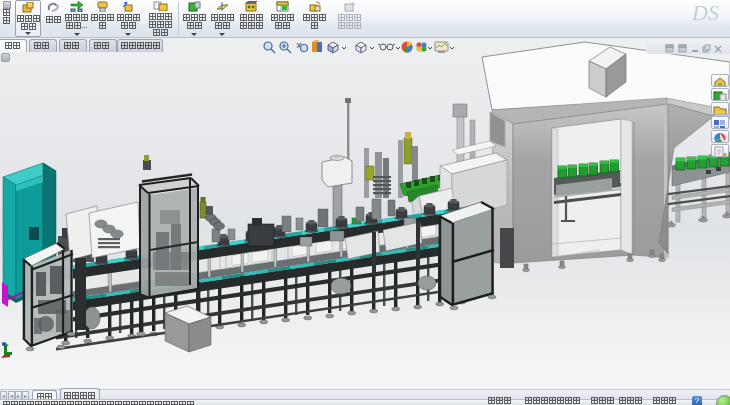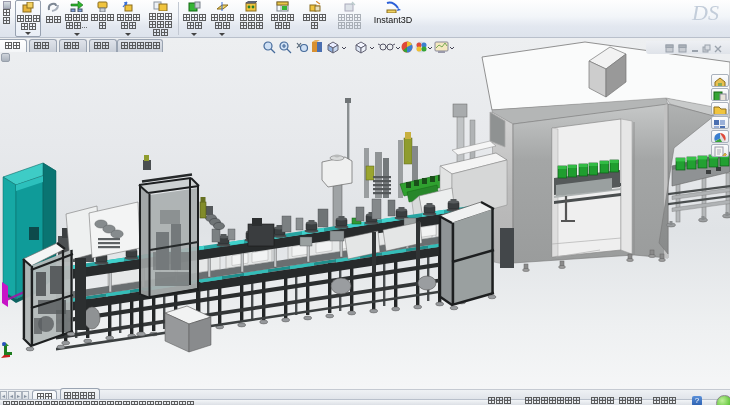--- a/index.html
+++ b/index.html
@@ -528,25 +528,20 @@
         </svg><div class="lbl"><span class="z"></span><span class="z"></span><span class="z"></span><br><span class="z"></span><span class="z"></span></div></div>
 <div class="tb" style="left:299px;width:31px"><svg class="ic" width="13" height="11">
           <rect x="2" y="4" width="6" height="6" fill="#f0c43e" stroke="#8a6d1f"></rect>
           <path d="M9 1 l3 2 m-3 2 l3 0 m-4 -6 l1 2" stroke="#d88a2a" stroke-width="1.2"></path>
           <rect x="7" y="5" width="5" height="5" fill="#e8e0c0" stroke="#8a6d1f"></rect>
         </svg><div class="lbl"><span class="z"></span><span class="z"></span><span class="z"></span><br><span class="z"></span></div></div>
 <div class="tb" style="left:333px;width:33px;color:#889"><svg class="ic" width="13" height="11">
           <rect x="2" y="3" width="8" height="7" fill="#dde2e8" stroke="#aab"></rect>
           <path d="M9 1 l3 3 m-4 0 l2 -3" stroke="#bcc" stroke-width="1.2"></path>
         </svg><div class="lbl"><span class="z zg"></span><span class="z zg"></span><span class="z zg"></span><br><span class="z zg"></span><span class="z zg"></span><span class="z zg"></span></div></div>
-<div class="tb" style="left:366px;width:54px"><svg class="ic" width="16" height="12">
-          <path d="M2 2 q6 -2 11 5" fill="none" stroke="#2a5fd8" stroke-width="2"></path>
-          <path d="M13 7 l3 2 -4 1z" fill="#2a5fd8"></path>
-          <rect x="2" y="9" width="9" height="3" fill="#f0d362" stroke="#8a6d1f"></rect>
-        </svg><div class="lbl" style="font-size:9px;line-height:9px;margin-top:1px">Instant3D</div></div>
 <svg style="position:absolute;right:3px;top:1px" width="36" height="24">
         <text x="1" y="19" font-family="Liberation Serif" font-style="italic" font-size="22" fill="#c3cdda">DS</text>
       </svg>
 </div>
 <div id="tabrow">
 <div class="tab act" style="left:-8px;width:35px"><span style="margin-left:8px"></span><span class="z z7"></span><span class="z z7"></span></div>
 <div class="tab" style="left:29px;width:28px"><span class="z z7"></span><span class="z z7"></span></div>
 <div class="tab" style="left:59px;width:28px"><span class="z z7"></span><span class="z z7"></span></div>
 <div class="tab" style="left:89px;width:28px"><span class="z z7"></span><span class="z z7"></span></div>
 <div class="tab" style="left:117px;width:46px;padding:2px 2px 0"><span class="z z7"></span><span class="z z7"></span><span class="z z7"></span><span class="z z7"></span><span class="z z7"></span></div>

